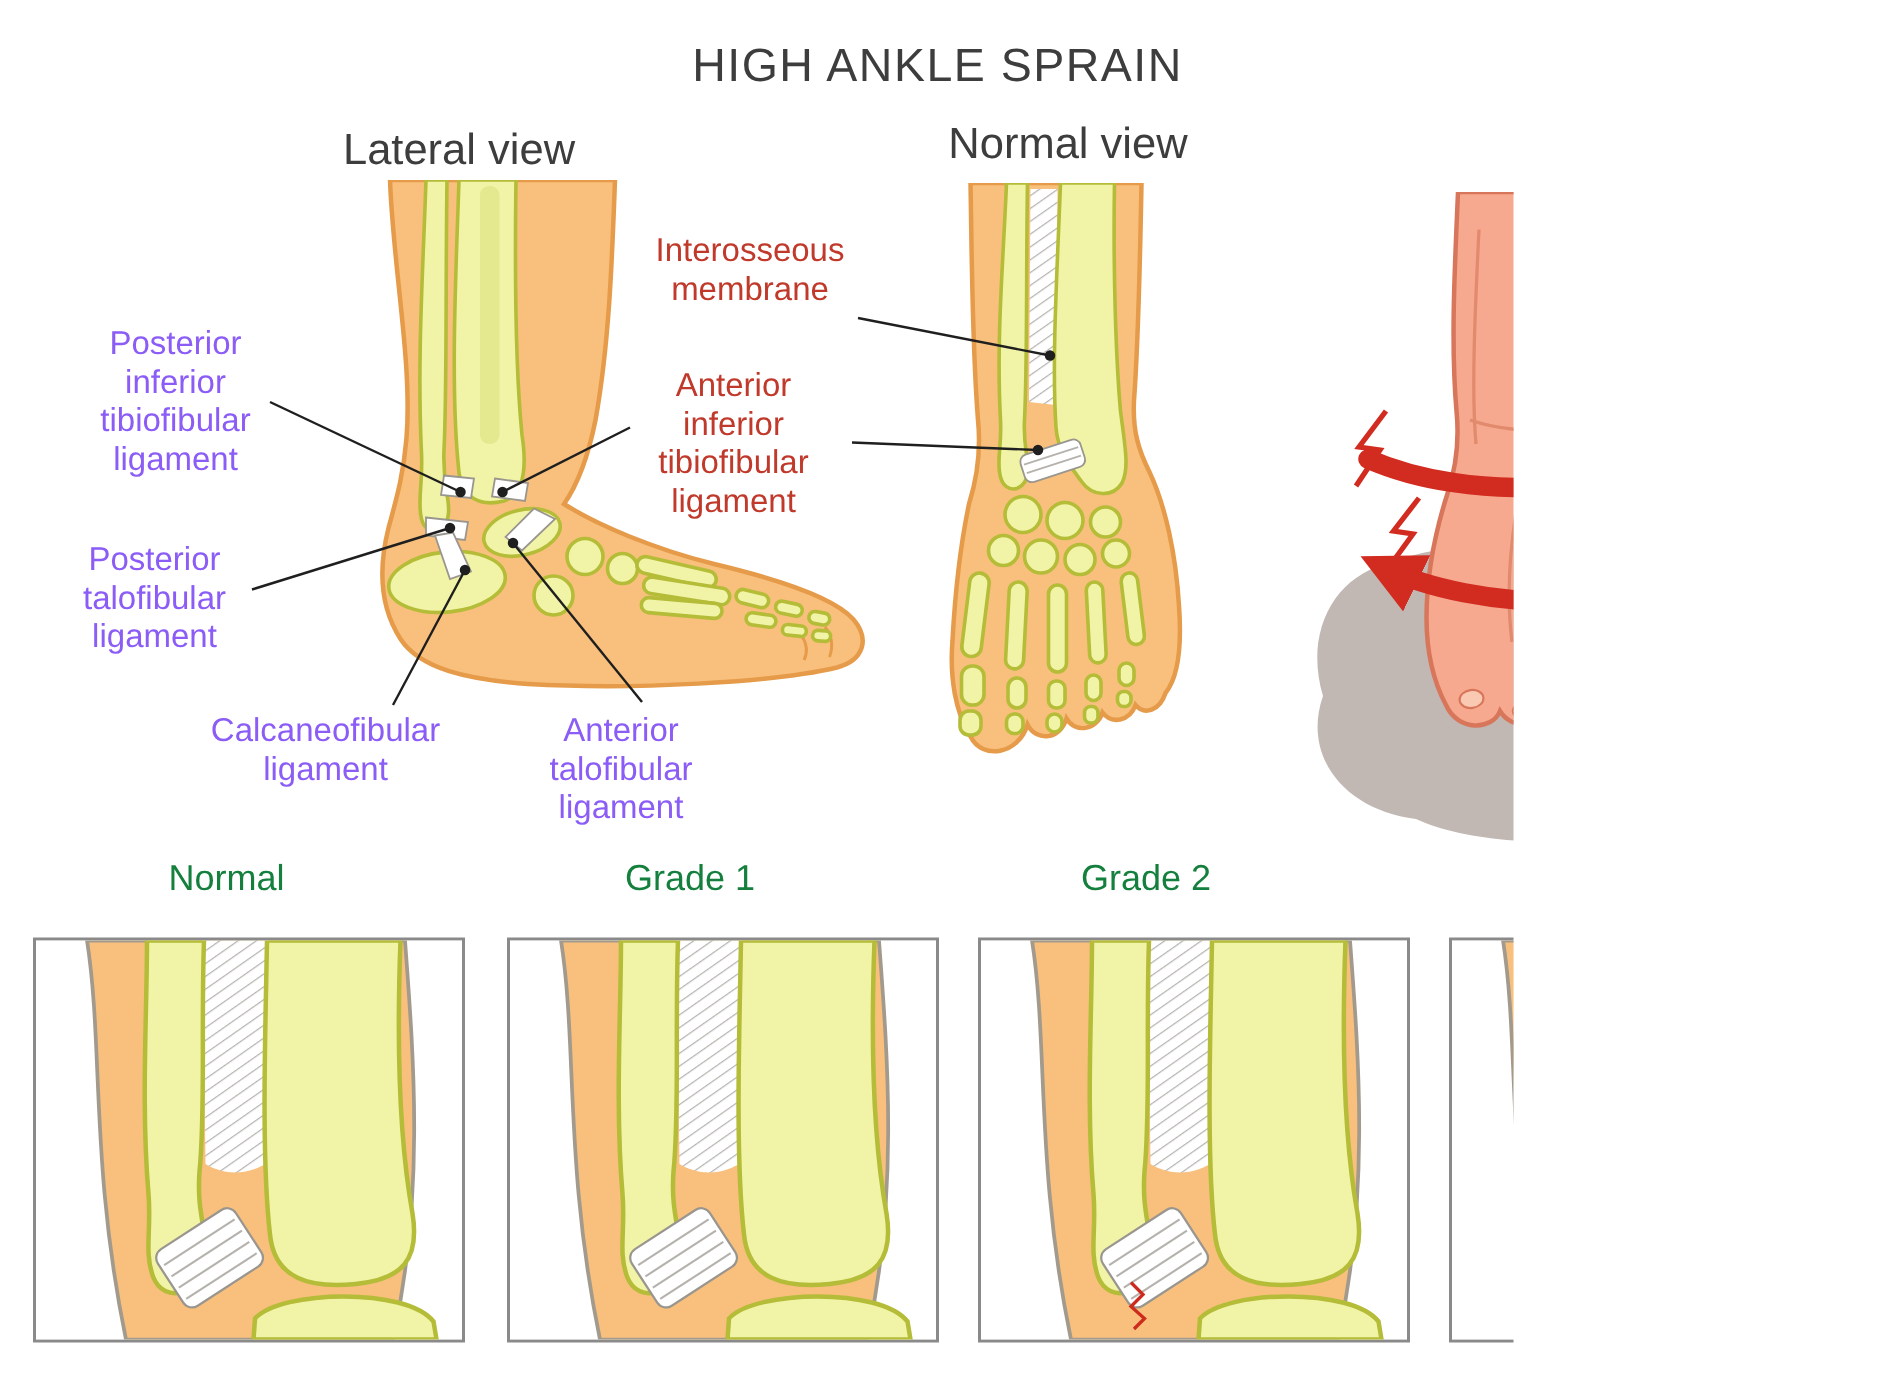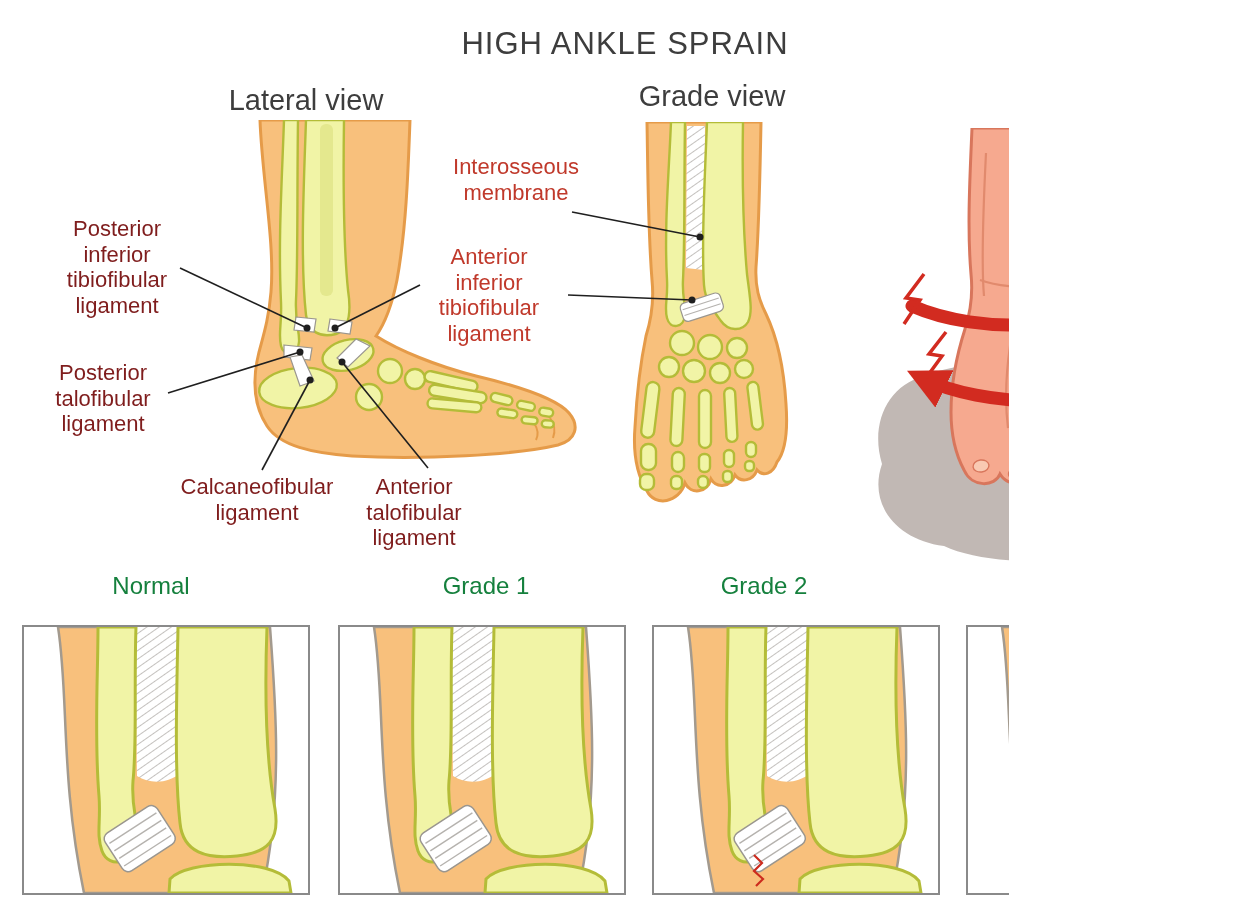--- a/index.html
+++ b/index.html
@@ -12,21 +12,21 @@
     position:absolute; transform:translateX(-50%);
     font-size:31px; letter-spacing:1px; color:#3d3d3d; white-space:nowrap;
   }
   .view-label {
     position:absolute; transform:translateX(-50%);
     font-size:29px; color:#3d3d3d; white-space:nowrap;
   }
   .anno {
     position:absolute; transform:translateX(-50%);
     text-align:center; white-space:pre-line;
-    font-size:22px; line-height:1.16; color:#7f1d1d;
+    font-size:22px; line-height:1.16; color:#8b5cf6;
   }
   .anno.red { color:#c0392b; }
   .grade-label {
     position:absolute; transform:translateX(-50%);
     font-size:24px; color:#15803d; white-space:nowrap;
   }
   .illus { position:absolute; }
   .overlay { position:absolute; left:0; top:0; pointer-events:none; z-index:5; }
   .panel {
     position:absolute; width:288px; height:270px;
@@ -60,21 +60,21 @@
           <line x1="88" y1="208" x2="144" y2="208" stroke="#b5b2ae" stroke-width="1.4"></line>
           <line x1="88" y1="217" x2="144" y2="217" stroke="#b5b2ae" stroke-width="1.4"></line>
           <line x1="88" y1="226" x2="144" y2="226" stroke="#b5b2ae" stroke-width="1.4"></line>
         </g>
       </g>
     </defs>
   </svg>
 
   <div class="title" style="left:625px; top:26px;">HIGH ANKLE SPRAIN</div>
   <div class="view-label" style="left:306px; top:84px;">Lateral view</div>
-  <div class="view-label" style="left:712px; top:80px;">Grade view</div>
+  <div class="view-label" style="left:712px; top:80px;">Normal view</div>
 
   <svg class="illus" style="left:240px; top:120px;" width="340" height="345" viewBox="0 0 340 345">
     <path d="M 20,0 L 170,0 C 168,55 166,110 157,160 C 151,190 143,206 136,216 C 158,230 196,246 236,256 C 278,266 316,278 329,293 C 340,306 336,320 318,325 C 276,335 182,340 112,336 C 72,333 40,326 27,306 C 14,286 12,260 19,232 C 25,210 29,196 31,172 C 35,122 22,58 20,0 Z" fill="#f8c07c" stroke="#e59b49" stroke-width="3"></path>
     <path d="M 310,298 q 7,9 3,20 M 294,303 q 6,9 2,17" fill="none" stroke="#e59b49" stroke-width="2"></path>
     <g fill="#f1f4a6" stroke="#b4bc38" stroke-width="2.4">
       <path d="M 44,0 L 58,0 C 57,70 58,140 56,180 C 55,205 60,212 59,222 C 58,236 44,238 41,226 C 38,214 42,204 41,182 C 38,120 42,60 44,0 Z"></path>
       <path d="M 66,0 L 104,0 C 103,70 104,130 108,170 C 112,196 108,210 96,214 C 80,218 68,212 66,195 C 60,140 64,60 66,0 Z"></path>
       <rect x="80" y="4" width="13" height="172" rx="6" fill="#e4e88e" stroke="none"></rect>
       <ellipse cx="108" cy="235" rx="26" ry="15" transform="rotate(-14 108 235)"></ellipse>
       <ellipse cx="58" cy="268" rx="39" ry="20" transform="rotate(-6 58 268)"></ellipse>
@@ -195,34 +195,34 @@
     </g>
   </svg>
 
   <div class="anno" style="left:117px; top:216px;">Posterior
 inferior
 tibiofibular
 ligament</div>
   <div class="anno" style="left:103px; top:360px;">Posterior
 talofibular
 ligament</div>
-  <div class="anno" style="left:217px; top:474px;margin-left:40px;">Calcaneofibular
+  <div class="anno" style="left:217px; top:474px;">Calcaneofibular
 ligament</div>
   <div class="anno" style="left:414px; top:474px;">Anterior
 talofibular
 ligament</div>
-  <div class="anno red" style="left:516px; top:154px;">Interosseous
+  <div class="anno red" style="left:500px; top:154px;">Interosseous
 membrane</div>
   <div class="anno red" style="left:489px; top:244px;">Anterior
 inferior
 tibiofibular
 ligament</div>
 
   <div class="grade-label" style="left:151px; top:572px;">Normal</div>
-  <div class="grade-label" style="left:486px; top:572px;">Grade 1</div>
+  <div class="grade-label" style="left:460px; top:572px;">Grade 1</div>
   <div class="grade-label" style="left:764px; top:572px;">Grade 2</div>
   <div class="grade-label" style="left:1091px; top:556px;">Grade 3</div>
 
   <div class="panel" style="left:22px; top:625px;">
     <svg width="284" height="266" viewBox="0 0 284 266">
       <use href="#panel-base"></use>
     </svg>
   </div>
 
   <div class="panel" style="left:338px; top:625px;">

